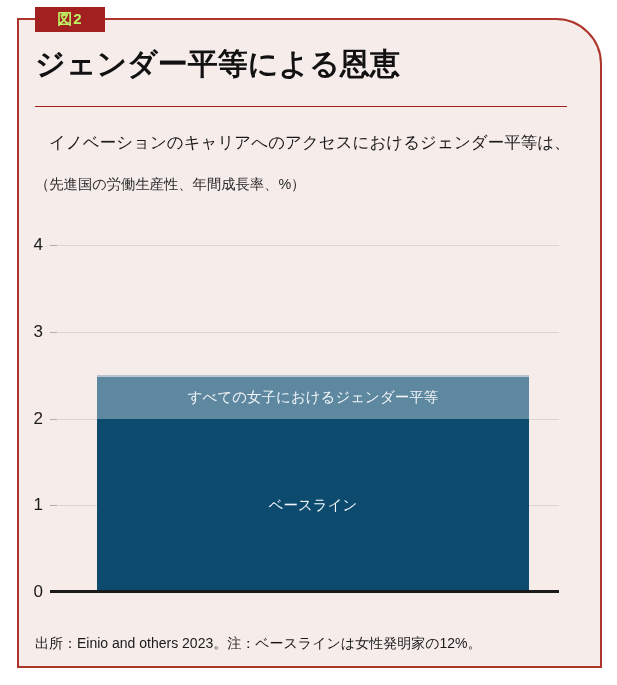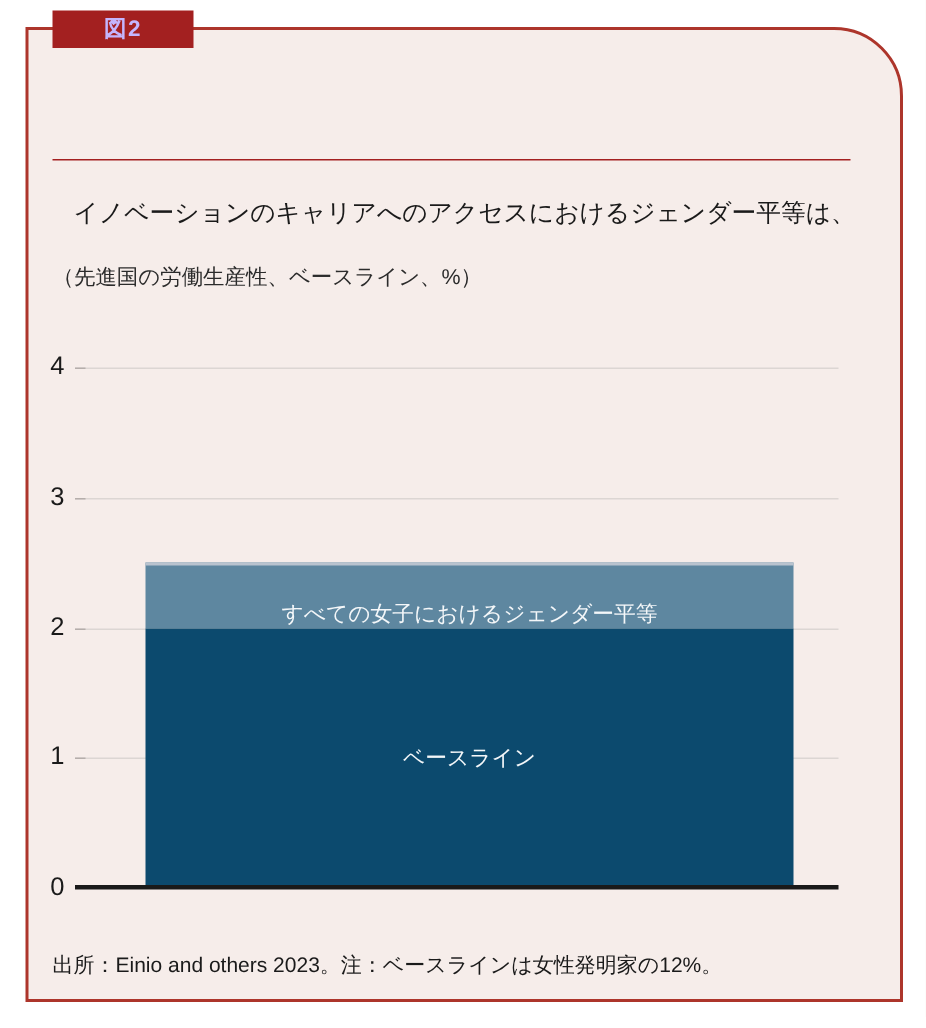--- a/index.html
+++ b/index.html
@@ -6,22 +6,22 @@
   .page{
     position:relative;width:617px;height:685px;background:#ffffff;overflow:hidden;
     font-family:"Liberation Sans","DejaVu Sans",sans-serif;color:#1a1a1a;
   }
   .card{
     position:absolute;left:17px;top:18px;width:585px;height:650px;
     box-sizing:border-box;border:2px solid #ad352b;border-radius:0 46px 0 0;
     background:#f6edea;
   }
   .badge{
-    position:absolute;left:16px;top:-13px;width:94px;height:25px;
-    background:#a32020;color:#c4b5fd;font-size:15px;font-weight:bold;
+    position:absolute;left:16px;top:-13px;width:70px;height:25px;
+    background:#a32020;color:#bef264;font-size:15px;font-weight:bold;
     display:flex;align-items:center;justify-content:center;letter-spacing:1px;
   }
   .title{
     position:absolute;left:16px;top:24px;margin:0;width:552px;
     font-size:30px;line-height:1.35;font-weight:bold;color:#111111;
   }
   .rule{position:absolute;left:16px;top:86px;width:532px;height:1px;background:#a32020;}
   .subtitle{
     position:absolute;left:16px;top:96px;margin:14px;width:545px;
     font-size:16.5px;line-height:1.5;color:#1a1a1a;
@@ -36,32 +36,33 @@
     transform:translateY(-52%);font-size:17px;color:#1a1a1a;z-index:1;
   }
   .bar{
     position:absolute;left:47px;bottom:0;width:432px;
     display:flex;flex-direction:column;z-index:2;
   }
   .seg{
     box-sizing:border-box;display:flex;align-items:center;justify-content:center;
     color:#f4f7f9;font-size:14.5px;text-align:center;
   }
-  .seg-all{border-top:2px solid #b9c3cf;align-items:flex-end;}
+  .seg-all{border-top:2px solid #b9c3cf;}
   .source{position:absolute;left:16px;top:615px;margin:0;font-size:14px;color:#1a1a1a;}
 </style>
 </head>
 <body>
 
 <div class="page">
   <div class="card">
     <div class="badge">図2</div>
+    <h1 class="title">ジェンダー平等による恩恵</h1>
     <div class="rule"></div>
     <p class="subtitle"><span>イノベーションのキャリアへのアクセスにおけるジェンダー平等は、</span><br></p>
-    <p class="axis-note">（先進国の労働生産性、ベースライン、%）</p>
+    <p class="axis-note">（先進国の労働生産性、年間成長率、%）</p>
 
     <div class="plot" id="plot">
       <div class="bar">
         <div class="seg seg-all" style="height: 43.375px; background: rgb(94, 135, 160);">
           <span>すべての女子におけるジェンダー平等</span>
         </div>
         <div class="seg" style="height: 173.5px; background: #0c4a6e;">
           <span>ベースライン</span>
         </div>
       </div>

